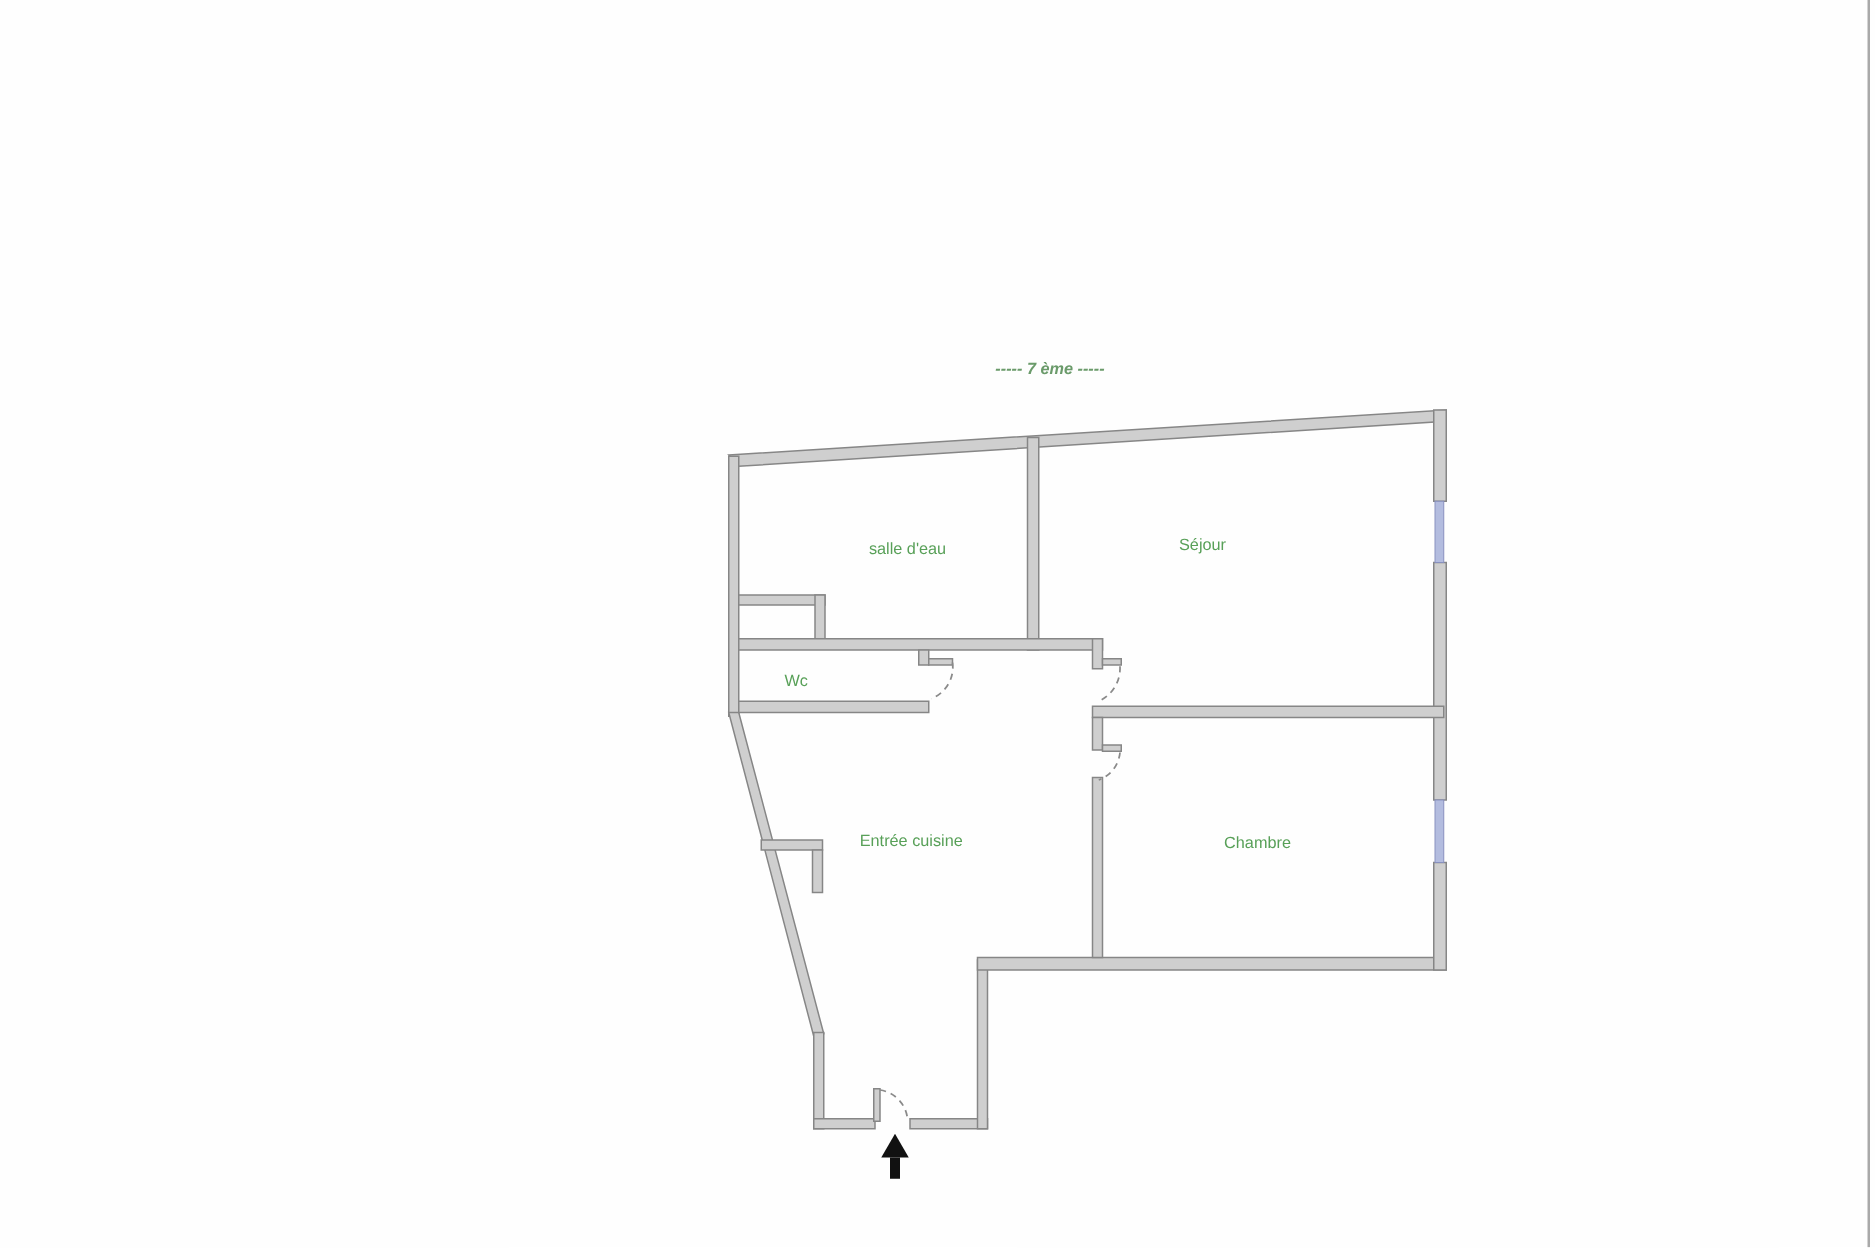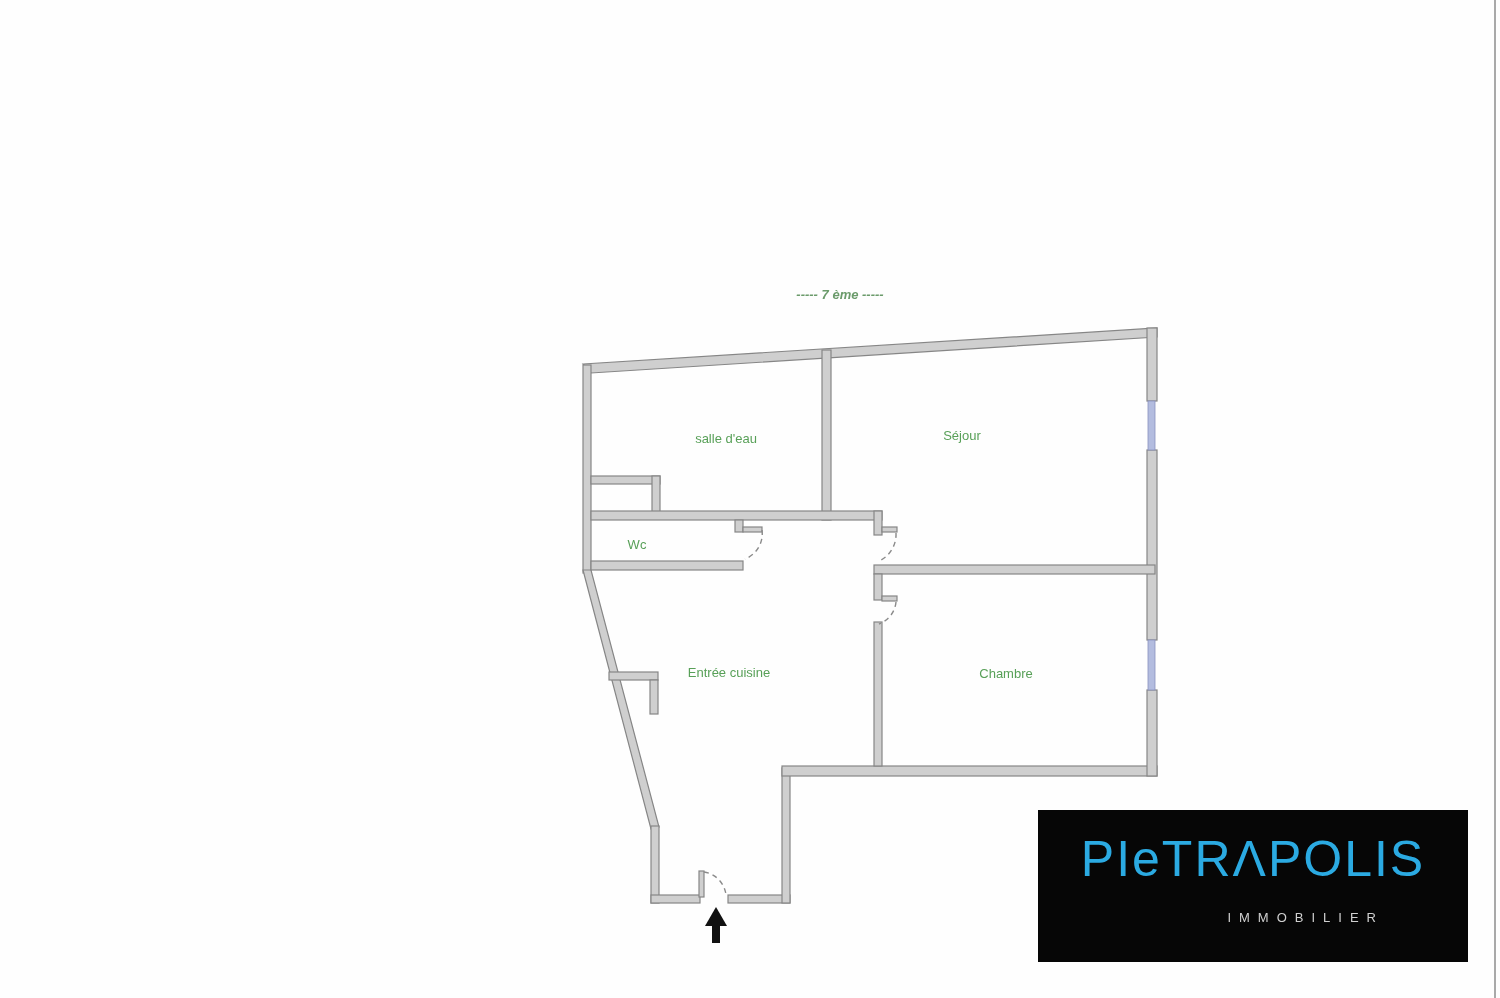--- a/index.html
+++ b/index.html
@@ -85,20 +85,16 @@
 
     <text class="plan-title" x="840" y="299" text-anchor="middle">-----  7 ème  -----</text>
 
     <text class="room-label" x="726" y="443" text-anchor="middle">salle d'eau</text>
     <text class="room-label" x="962" y="440" text-anchor="middle">Séjour</text>
     <text class="room-label" x="637" y="549" text-anchor="middle">Wc</text>
     <text class="room-label" x="729" y="677" text-anchor="middle">Entrée cuisine</text>
     <text class="room-label" x="1006" y="678" text-anchor="middle">Chambre</text>
   </svg>
 
-  <div class="logo">
-    <div class="brand">PIeTRΛPOLIS</div>
-    <div class="subtitle">IMMOBILIER</div>
-  </div>
 
   <div class="page-edge-line"></div>
 
 </div>
 
 </body></html>

